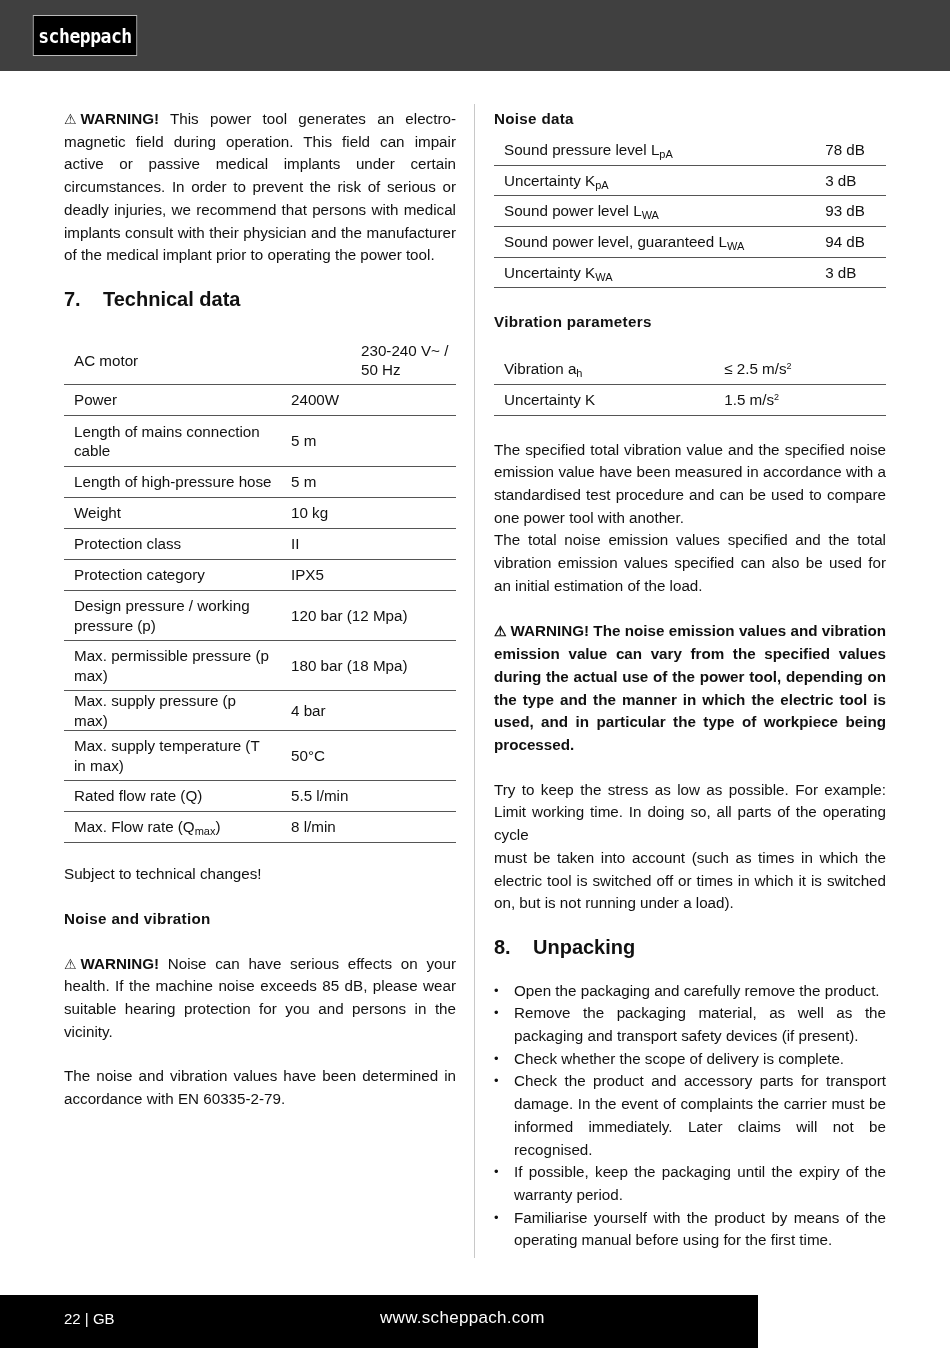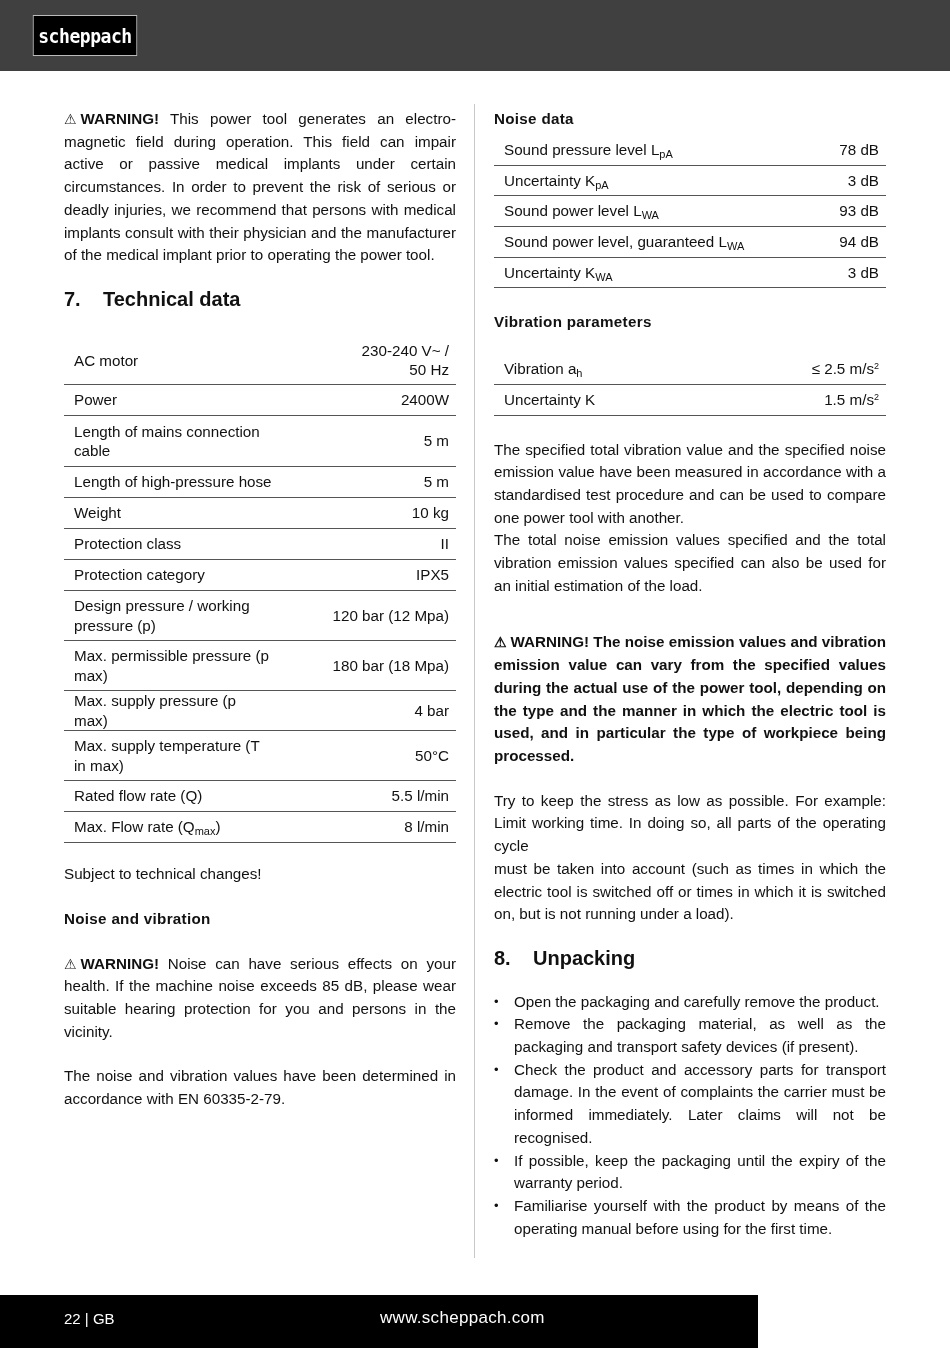--- a/index.html
+++ b/index.html
@@ -22,21 +22,21 @@
   .col-right { left: 494px; }
   .divider { position: absolute; left: 474px; top: 104px; width: 1px; height: 1154px; background: #c8c8c8; }
   p { margin: 0; text-align: justify; }
   .warn-icon { font-size: 14px; display: inline-block; margin-right: 4px; }
   .bold { font-weight: bold; }
   h2 { margin: 0; font-size: 20px; font-weight: bold; display: flex; }
   h2 .num { width: 39px; }
   .subhead { font-weight: bold; letter-spacing: 0.3px; }
   table { border-collapse: collapse; width: 100%; }
   td { border-bottom: 1.5px solid #555; padding: 0 7px 0 10px; vertical-align: middle; line-height: 19.5px; }
-  td.val { text-align: right; }
+  td.val { text-align: left; }
   sub { font-size: 11px; vertical-align: -3px; line-height: 0; }
   sup { font-size: 9px; vertical-align: 5px; line-height: 0; }
   ul { margin: 0; padding: 0; list-style: none; }
   li { position: relative; padding-left: 20px; text-align: justify; }
   li::before { content: "•"; position: absolute; left: 0; top: 0; font-size: 13px; }
   .footer { position: absolute; left: 0; top: 1295px; width: 758px; height: 53px; background: #000; color: #fff; }
   .footer .page { position: absolute; left: 64px; top: 15px; font-size: 15px; }
   .footer .url { position: absolute; left: 380px; top: 13px; font-size: 17px; letter-spacing: 0.3px; }
 </style>
 </head>
@@ -163,35 +163,36 @@
         <tr style="height: 30.6px;">
           <td><span>Uncertainty K</span><sub></sub></td>
           <td class="val"><span>1.5 m/s</span><sup>2</sup></td>
         </tr>
       </tbody>
   </table>
 
   <p style="margin-top:23px;">The specified total vibration value and the specified noise emission value have been measured in accordance with a standardised test procedure and can be used to compare one power tool with another.</p>
   <p>The total noise emission values specified and the total vibration emission values specified can also be used for an initial estimation of the load.</p>
 
-  <p class="bold" style="margin-top:34px;">
+  <p class="bold" style="margin-top:23px;">
     <span class="warn-icon">⚠</span><span>WARNING!</span><span> The noise emission values and vibration emission value can vary from the specified values during the actual use of the power tool, depending on the type and the manner in which the electric tool is used, and in particular the type of workpiece being processed.</span>
   </p>
 
   <p style="margin-top:22px;">Try to keep the stress as low as possible. For example: Limit working time. In doing so, all parts of the operating cycle</p>
   <p>must be taken into account (such as times in which the electric tool is switched off or times in which it is switched on, but is not running under a load).</p>
 
   <h2 style="margin-top:21px;">
     <span class="num">8.</span>
     <span>Unpacking</span>
   </h2>
 
   <ul style="margin-top:21px;" id="unpack-list">
       <li>Open the packaging and carefully remove the product.</li>
       <li>Remove the packaging material, as well as the packaging and transport safety devices (if present).</li>
+      <li>Check whether the scope of delivery is complete.</li>
       <li>Check the product and accessory parts for transport damage. In the event of complaints the carrier must be informed immediately. Later claims will not be recognised.</li>
       <li>If possible, keep the packaging until the expiry of the warranty period.</li>
       <li>Familiarise yourself with the product by means of the operating manual before using for the first time.</li>
     </ul>
 </div>
 
 <div class="footer">
   <span class="page">22 | GB</span>
   <span class="url">www.scheppach.com</span>
 </div>

